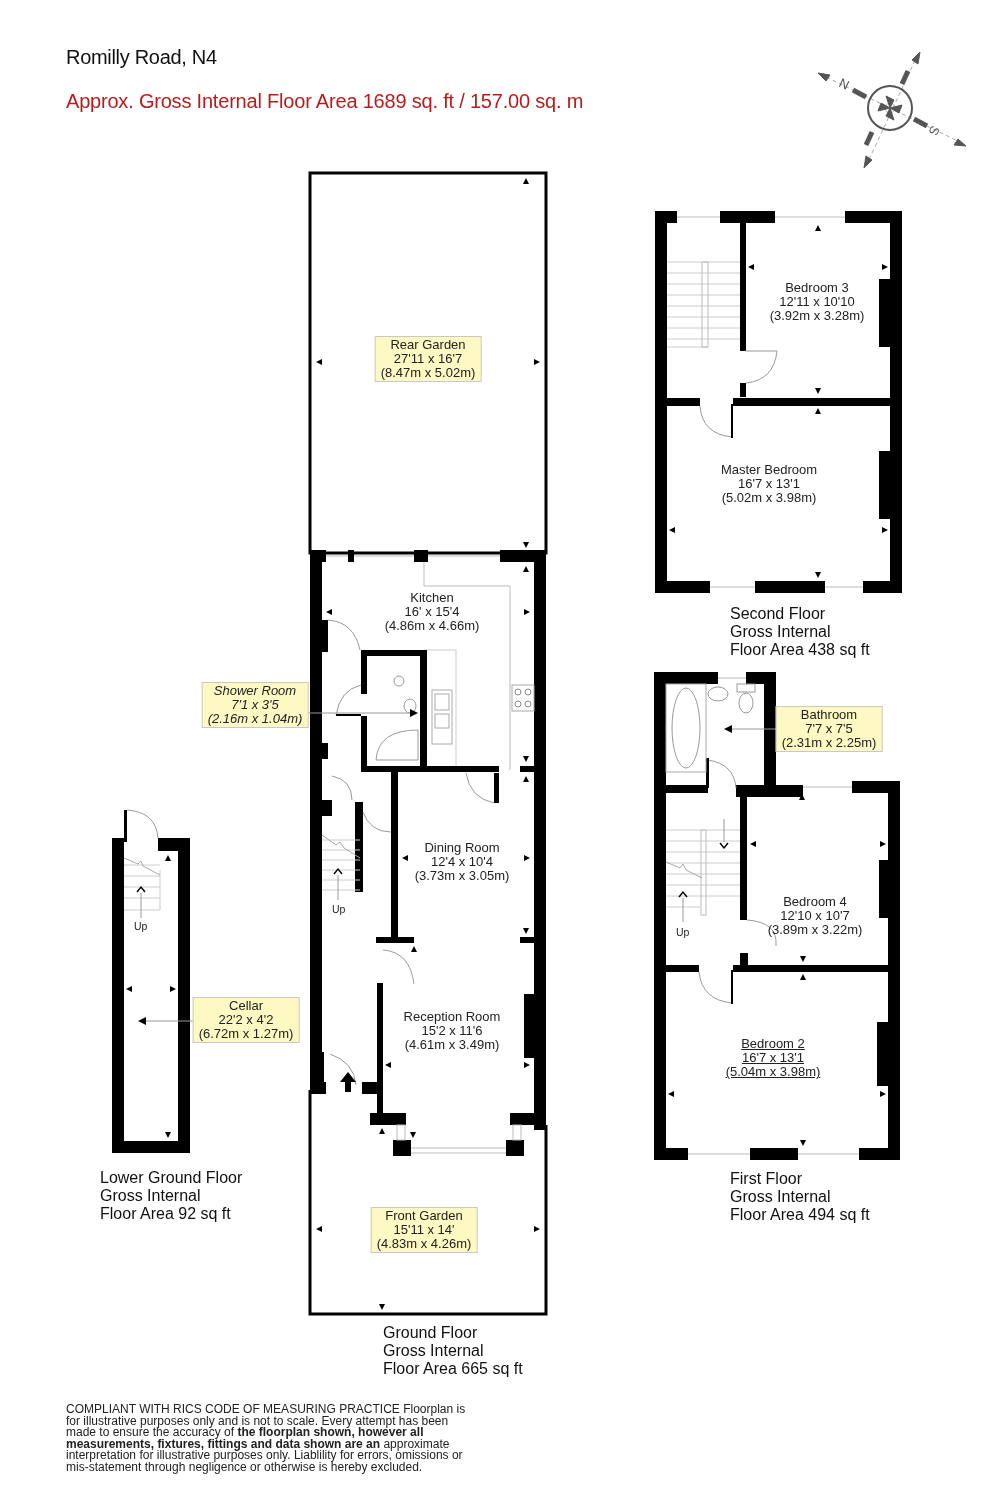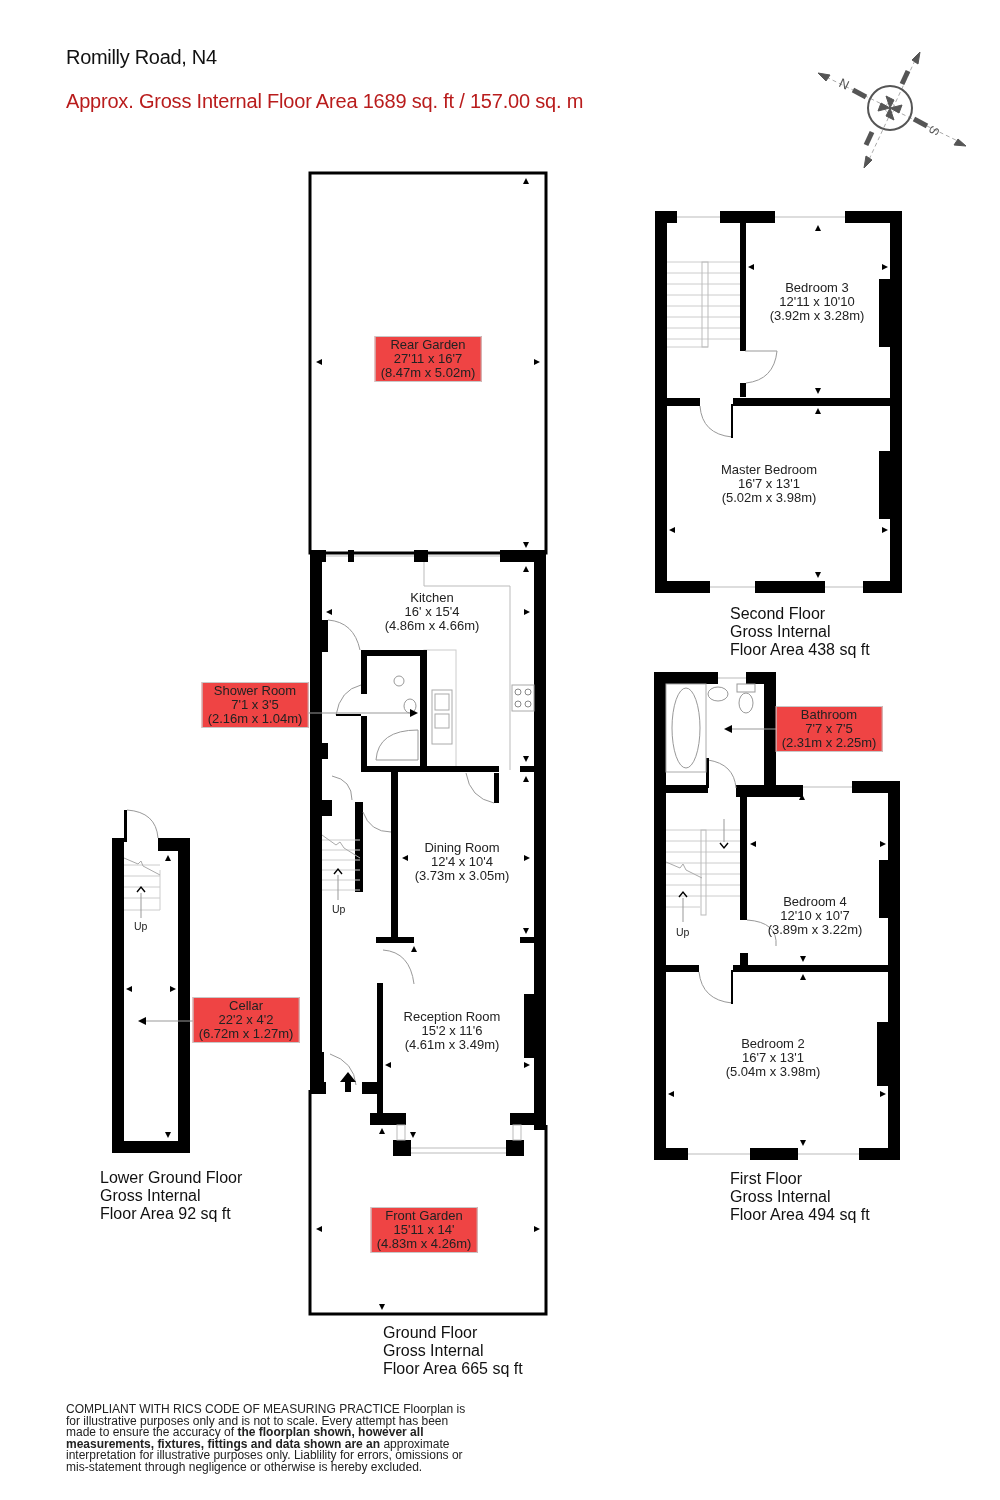--- a/index.html
+++ b/index.html
@@ -2,21 +2,21 @@
 <html><head>
 <meta charset="utf-8">
 <style>
   html, body { margin: 0; padding: 0; background: #ffffff; }
   body { width: 1000px; height: 1500px; position: relative; overflow: hidden; font-family: "Liberation Sans", sans-serif; color: #1a1a1a; }
   .abs { position: absolute; }
   .title { left: 66px; top: 46px; font-size: 20px; color: #111; letter-spacing: -0.3px; }
   .subtitle { left: 66px; top: 90px; font-size: 20px; color: #b91c1c; letter-spacing: -0.2px; }
   svg.plan { position: absolute; left: 0; top: 0; width: 1000px; height: 1500px; }
   .room-label { position: absolute; text-align: center; font-size: 13px; line-height: 14px; color: #222; transform: translateX(-50%); white-space: nowrap; }
-  .room-label.boxed { border: 1px solid #c8c8c8; background: #ef4444; padding: 1px 5px; }
+  .room-label.boxed { border: 1px solid #c8c8c8; background: #fef9c3; padding: 1px 5px; }
   .floor-caption { position: absolute; font-size: 16px; line-height: 18px; color: #111; }
   .up-label { position: absolute; font-size: 10.5px; color: #222; }
   .disclaimer { left: 66px; top: 1404px; width: 400px; font-size: 12px; line-height: 11.6px; color: #222; }
   .disclaimer b { font-weight: bold; }
 </style>
 </head>
 <body>
 
 <div class="abs title">Romilly Road, N4</div>
 <div class="abs subtitle">Approx. Gross Internal Floor Area 1689 sq. ft / 157.00 sq. m</div>
@@ -318,21 +318,21 @@
   <div>27'11 x 16'7</div>
   <div>(8.47m x 5.02m)</div>
 </div>
 
 <div class="room-label" style="left:432px; top:591px;">
   <div>Kitchen</div>
   <div>16' x 15'4</div>
   <div>(4.86m x 4.66m)</div>
 </div>
 
-<div class="room-label boxed" style="left:255px; top:682px;">
+<div class="room-label boxed" style="left:255px; top:682px;font-style:italic;">
   <div>Shower Room</div>
   <div>7'1 x 3'5</div>
   <div>(2.16m x 1.04m)</div>
 </div>
 
 <div class="room-label" style="left:462px; top:841px;">
   <div>Dining Room</div>
   <div>12'4 x 10'4</div>
   <div>(3.73m x 3.05m)</div>
 </div>
@@ -394,21 +394,21 @@
   <div>7'7 x 7'5</div>
   <div>(2.31m x 2.25m)</div>
 </div>
 
 <div class="room-label" style="left:815px; top:895px;">
   <div>Bedroom 4</div>
   <div>12'10 x 10'7</div>
   <div>(3.89m x 3.22m)</div>
 </div>
 
-<div class="room-label" style="left:773px; top:1037px;">
+<div class="room-label" style="left:773px; top:1037px;text-decoration:underline;">
   <div>Bedroom 2</div>
   <div>16'7 x 13'1</div>
   <div>(5.04m x 3.98m)</div>
 </div>
 
 <div class="up-label" style="left:676px; top:926px;">Up</div>
 
 <div class="floor-caption" style="left:730px; top:1170px;">
   <div>First Floor</div>
   <div>Gross Internal</div>

